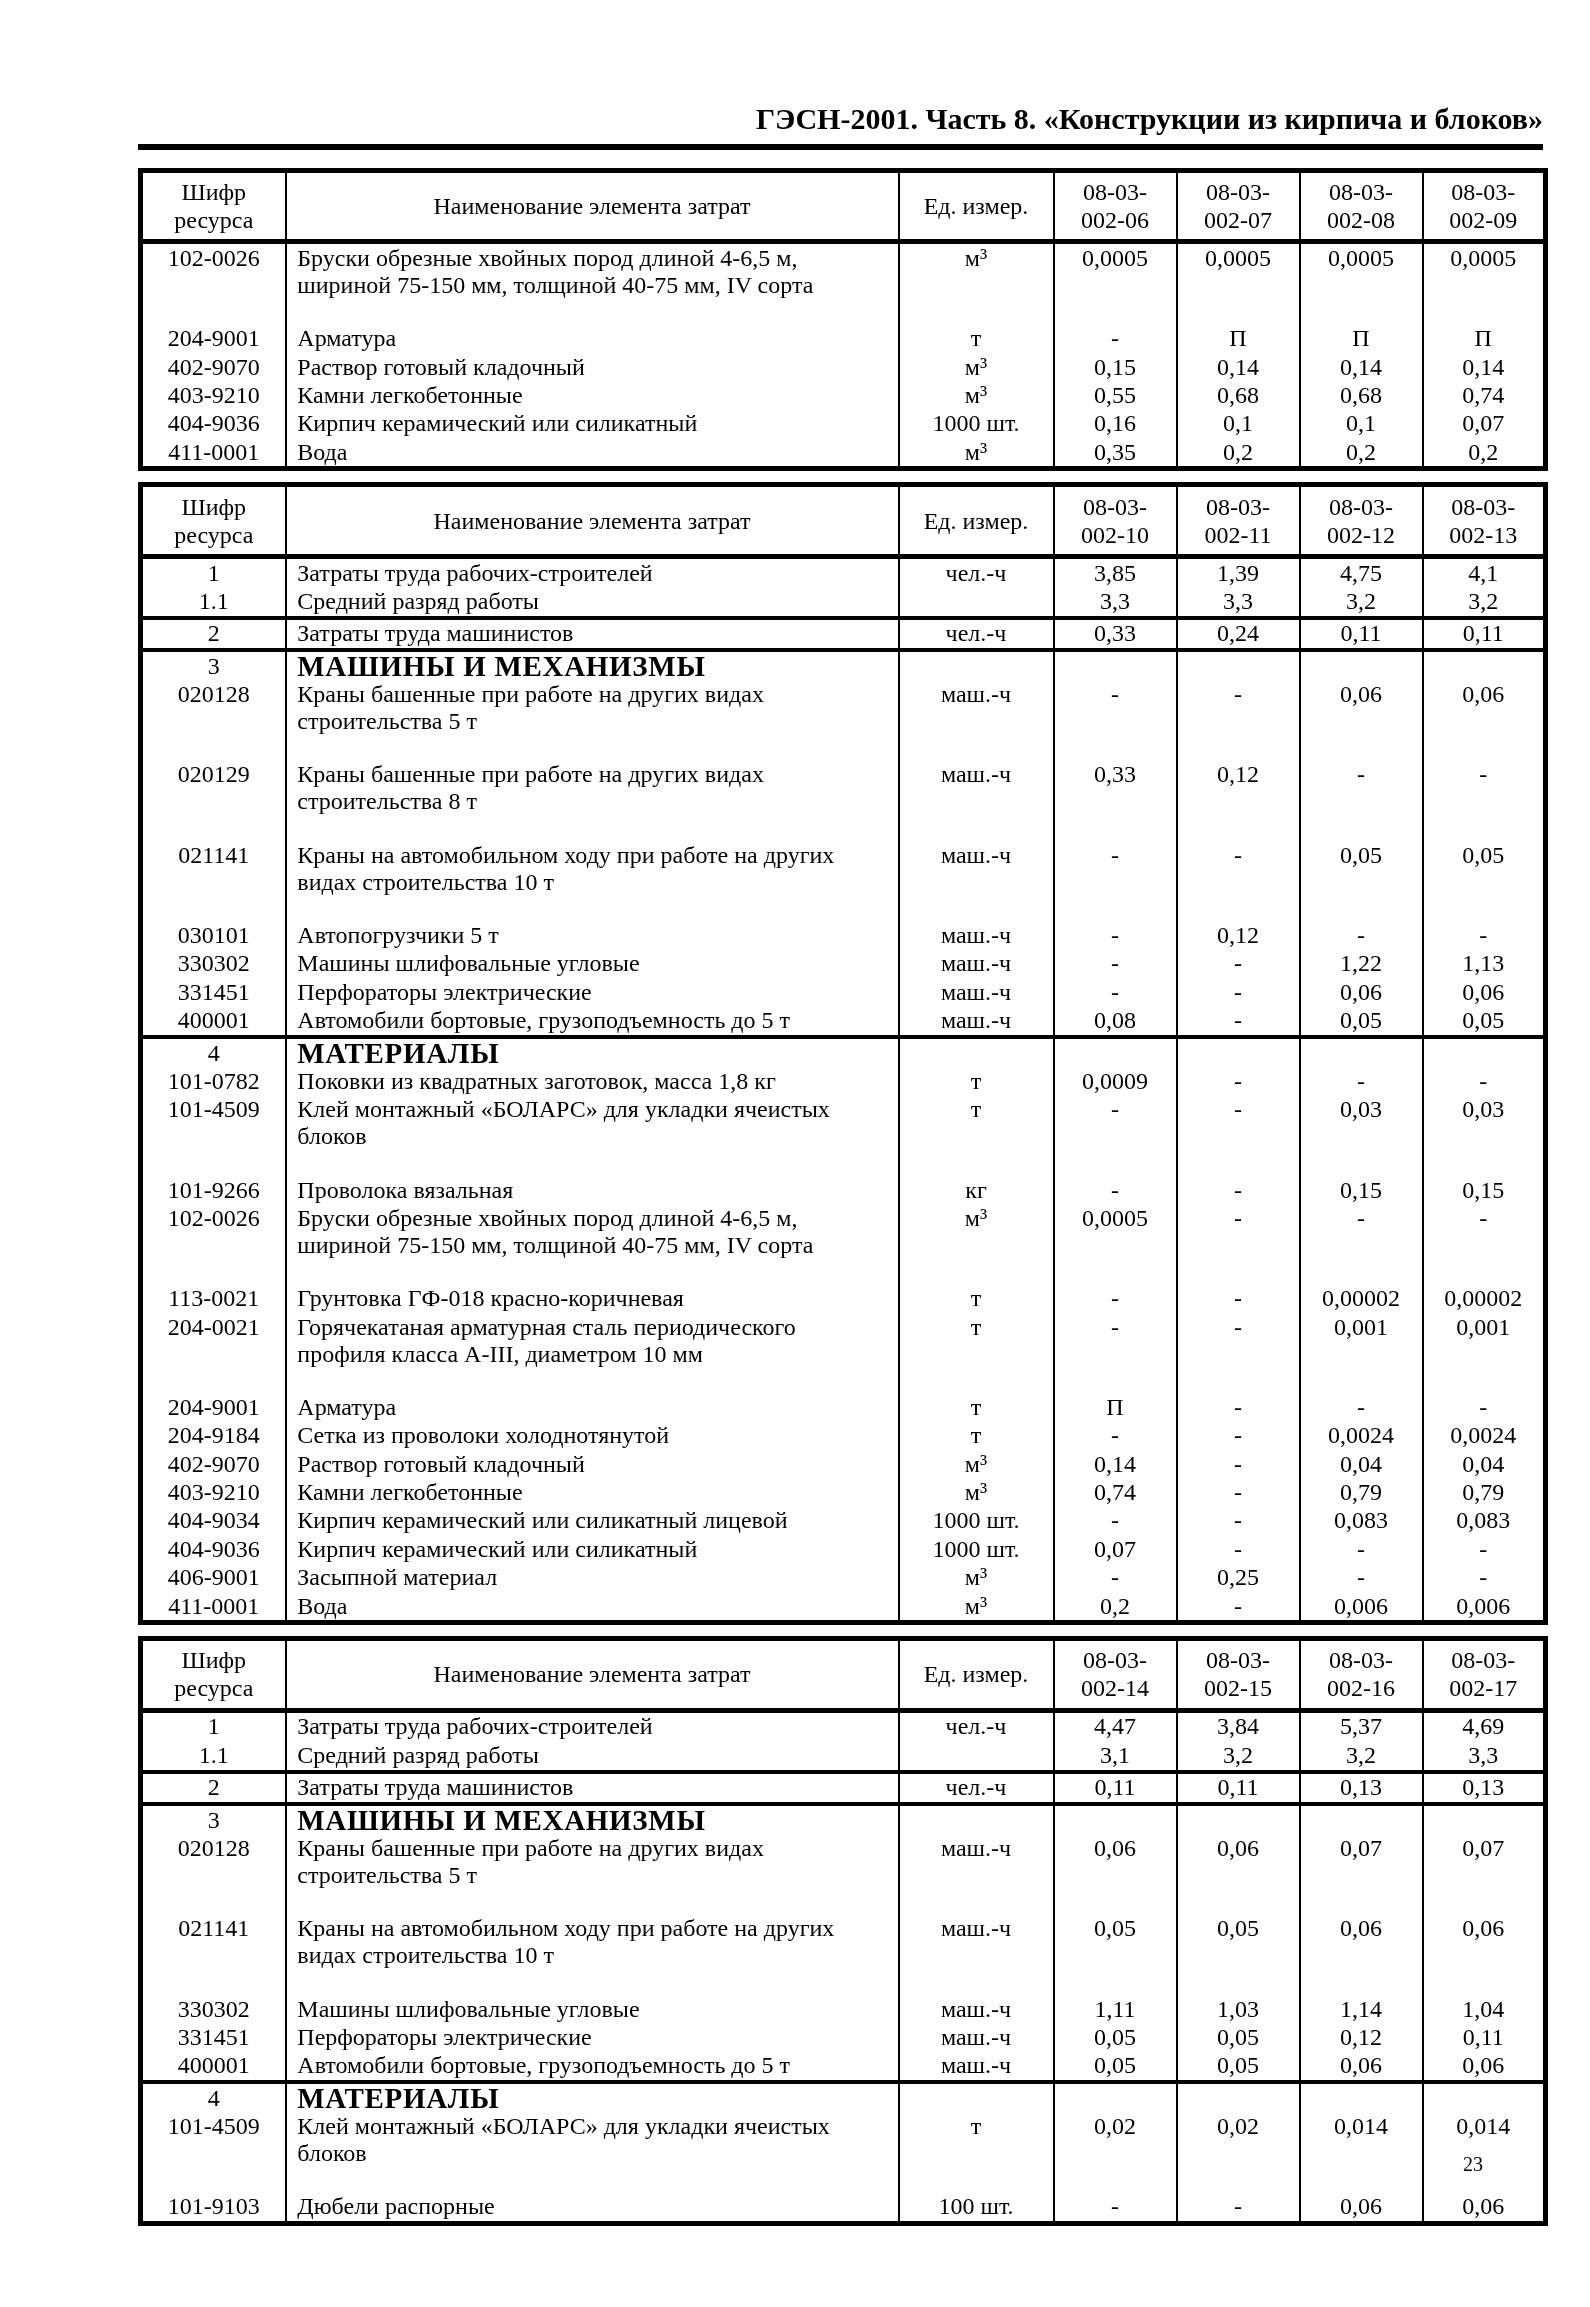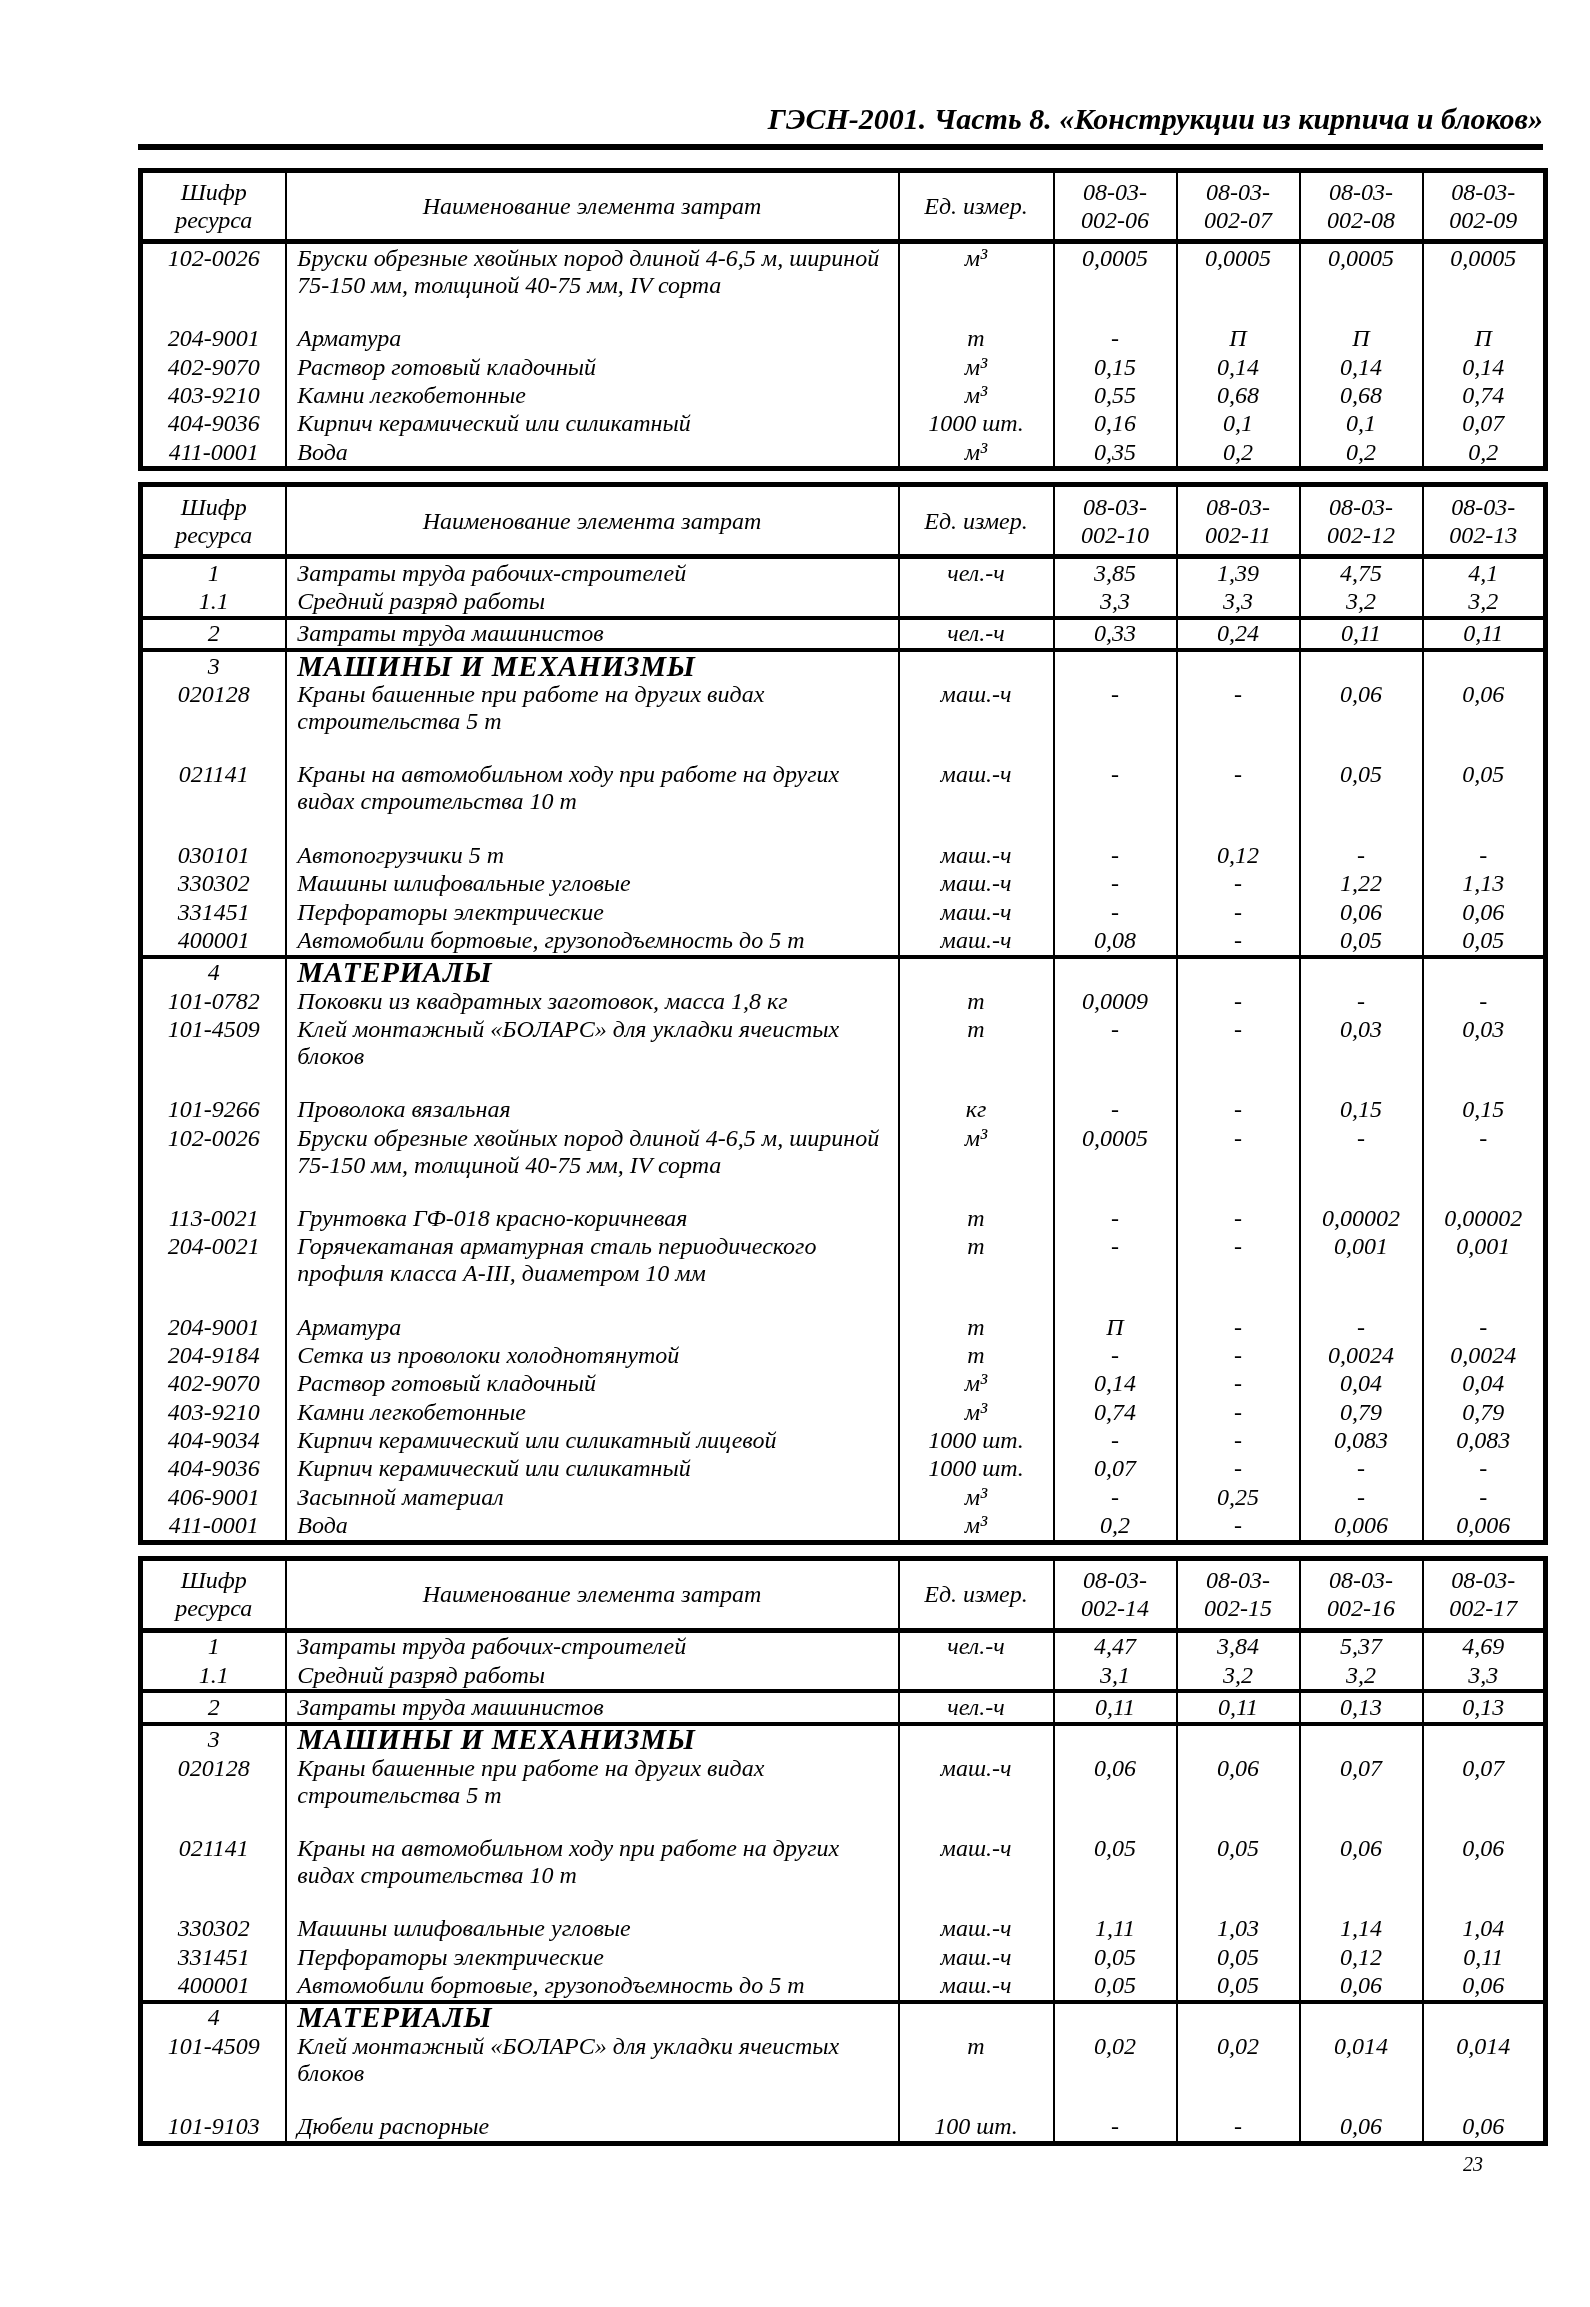--- a/index.html
+++ b/index.html
@@ -2,21 +2,21 @@
 <html style="font-size:10.8px"><head>
 <meta charset="utf-8">
 <style>
   * { box-sizing: border-box; }
   html, body { margin: 0; padding: 0; }
   body {
     width: 1591px; height: 2307px;
     background: #ffffff; color: #000;
     font-family: "Liberation Serif", "DejaVu Serif", serif;
   }
-  .page { position: relative; width: 1591px; height: 2307px; overflow: hidden; background: #fff; font-style: italic; }
+  .page { position: relative; width: 1591px; height: 2307px; overflow: hidden; background: #fff; }
   .content { position: absolute; left: 138px; top: 0; width: 1405px; }
   .doc-header {
     padding-top: 101px;
     text-align: right;
     font-size: 30px;
     font-weight: 700;
     line-height: 35px;
     white-space: nowrap;
   }
   .header-rule { margin-top: 8px; height: 6px; background: #000; }
@@ -215,20 +215,29 @@
           <tr class="gap">
             <td class="code">020128</td>
             <td class="name">Краны башенные при работе на других видах строительства 5 т</td>
             <td class="unit">маш.-ч</td>
             <td class="val">-</td>
             <td class="val">-</td>
             <td class="val">0,06</td>
             <td class="val">0,06</td>
           </tr>
           <tr class="gap">
+            <td class="code">020129</td>
+            <td class="name">Краны башенные при работе на других видах строительства 8 т</td>
+            <td class="unit">маш.-ч</td>
+            <td class="val">0,33</td>
+            <td class="val">0,12</td>
+            <td class="val">-</td>
+            <td class="val">-</td>
+          </tr>
+          <tr class="gap">
             <td class="code">021141</td>
             <td class="name">Краны на автомобильном ходу при работе на других видах строительства 10 т</td>
             <td class="unit">маш.-ч</td>
             <td class="val">-</td>
             <td class="val">-</td>
             <td class="val">0,05</td>
             <td class="val">0,05</td>
           </tr>
           <tr>
             <td class="code">030101</td>

